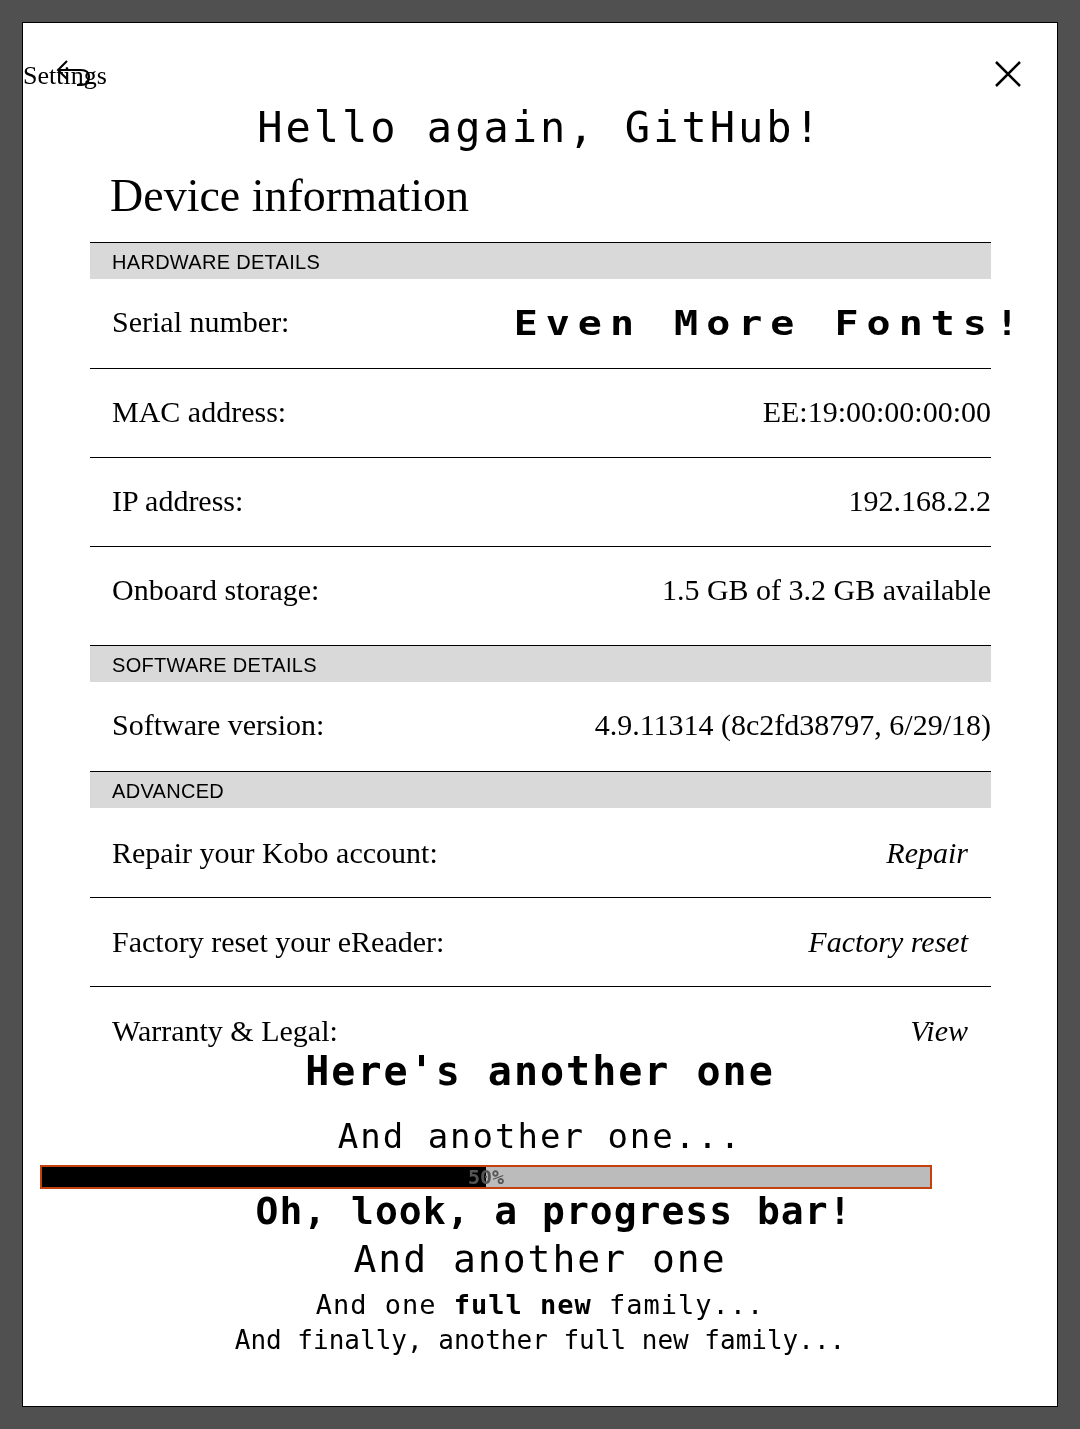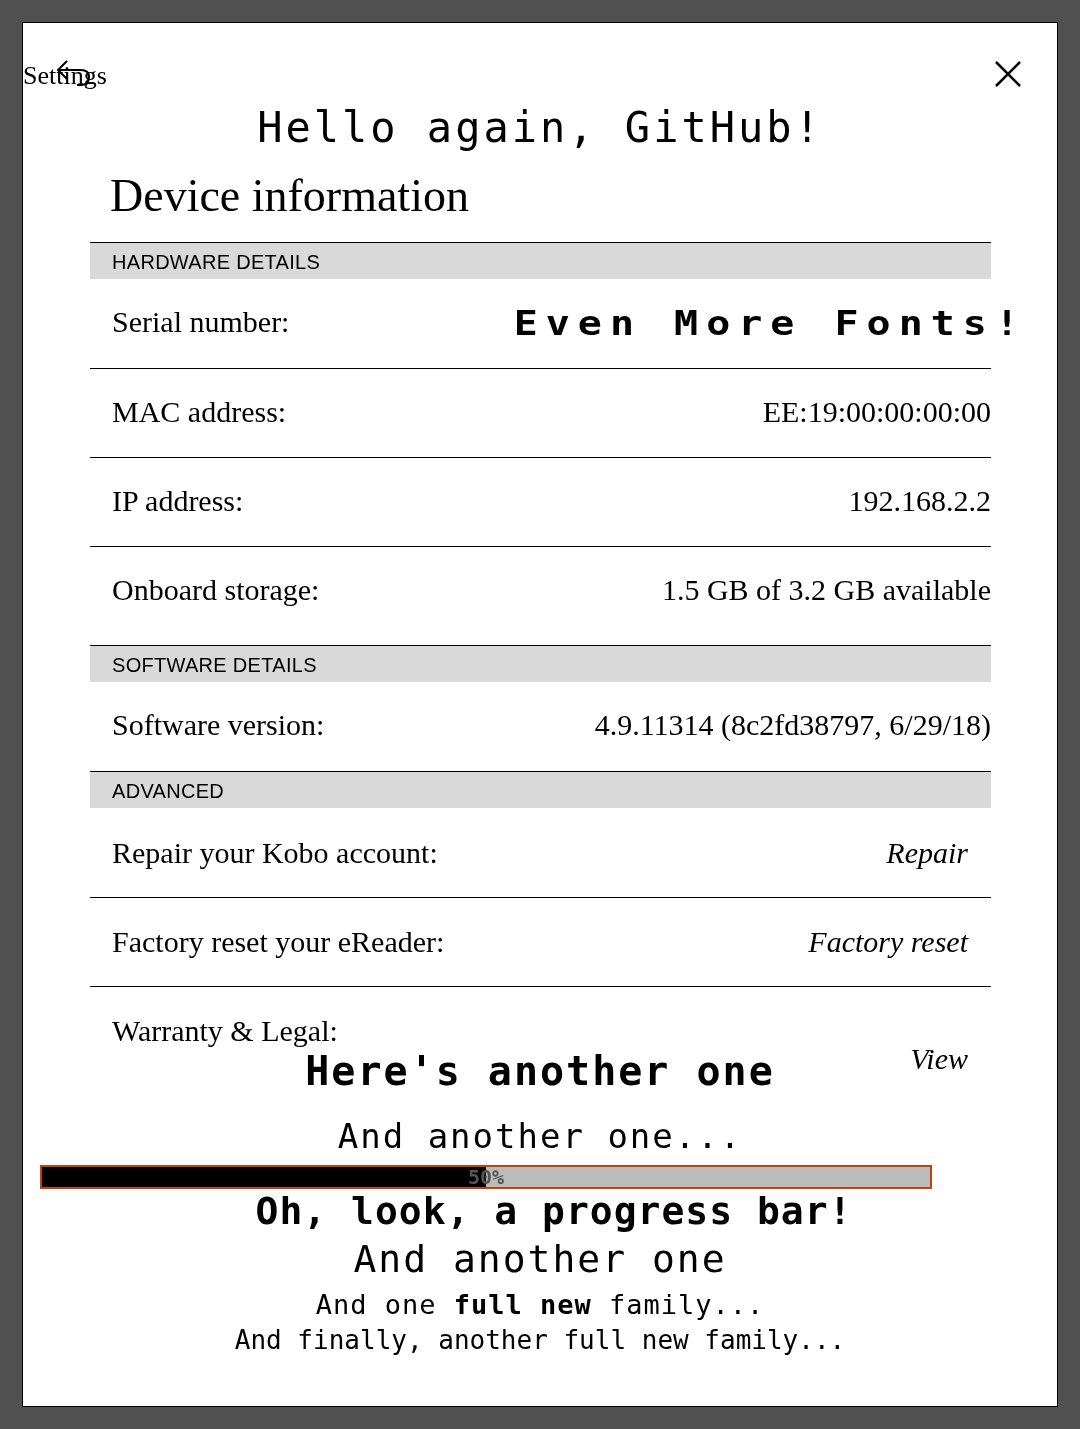--- a/index.html
+++ b/index.html
@@ -167,21 +167,21 @@
     <span class="action" style="top:27px;">Factory reset</span>
   </div>
 
   <div class="row divided" style="top:785px; height:90px;">
     <span class="label" style="top:28px;">Repair your Kobo account:</span>
     <span class="action" style="top:28px;">Repair</span>
   </div>
 
   <div class="row" style="top:964px; height:60px;">
     <span class="label" style="top:27px;">Warranty &amp; Legal:</span>
-    <span class="action" style="top:27px;margin-top:28px;">View</span>
+    <span class="action" style="top:27px;">View</span>
   </div>
 
   <div class="abs pixel" style="top:1025px; font-size:40px; font-weight:bold; letter-spacing:2px;">Here's another one</div>
 
   <div class="abs pixel" style="top:1093px; font-size:34px; letter-spacing:2px;">And another one...</div>
 
   <div class="progress">
     <div class="fill" style="width:50%;"></div>
     <div class="pct">50%</div>
     <div class="pct-white" style="width:50%;">

